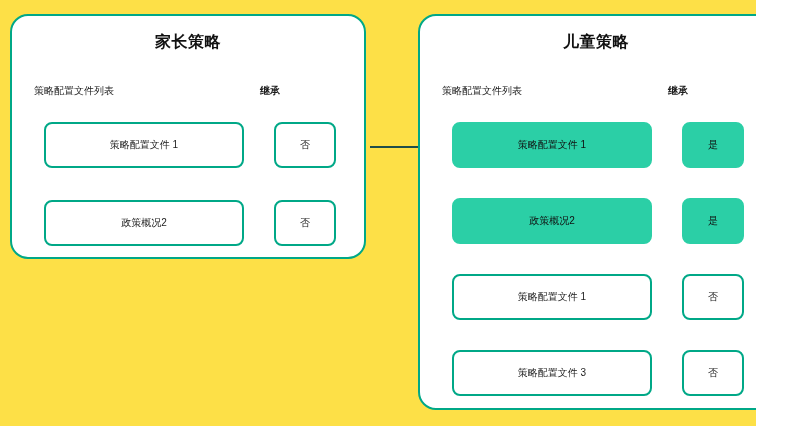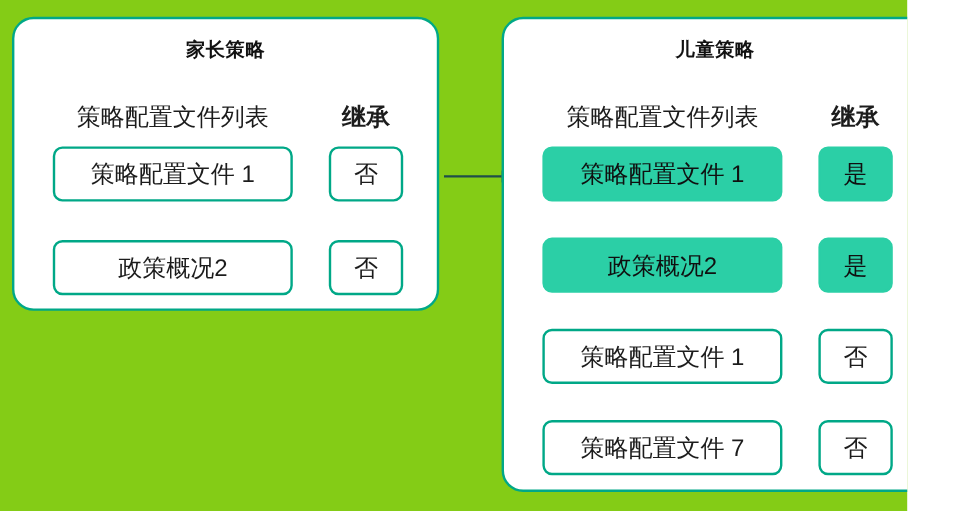--- a/index.html
+++ b/index.html
@@ -9,21 +9,21 @@
   }
   body {
     font-family: "Liberation Sans", "DejaVu Sans", sans-serif;
     color: #1a1a1a;
     -webkit-font-smoothing: antialiased;
   }
   #canvas {
     position: relative;
     width: 756px;
     height: 426px;
-    background: #84cc16;
+    background: #fde047;
     overflow: hidden;
   }
 
   
   .panel {
     position: absolute;
     box-sizing: border-box;
     border: 2px solid #00a887;
     border-radius: 18px;
     background: #ffffff;
@@ -50,23 +50,23 @@
     font-size: 16px;
     font-weight: bold;
     letter-spacing: 0.5px;
     color: #111111;
   }
 
   
   .col-head {
     position: absolute;
     top: 68px;
-    font-size: 20px;
+    font-size: 10px;
     color: #1c1c1c;
-    text-align: center;
+    text-align: left;
     white-space: nowrap;
   }
   .col-head.list  { left: 22px;  width: 220px; }
   .col-head.inherit { left: 248px; width: 90px; font-weight: bold; }
 
   
   .row {
     position: absolute;
     left: 0;
     right: 0;
@@ -75,21 +75,21 @@
   .cell {
     position: absolute;
     box-sizing: border-box;
     border: 2px solid #00a887;
     border-radius: 8px;
     background: #ffffff;
     height: 46px;
     display: flex;
     align-items: center;
     justify-content: center;
-    font-size: 20px;
+    font-size: 10px;
     color: #1c1c1c;
     white-space: nowrap;
   }
   .cell.profile  { left: 32px;  width: 200px; }
   .cell.inherit  { left: 262px; width: 62px;  }
   .cell.filled {
     background: #2bcfa6;
     border-color: #2bcfa6;
     color: #101010;
   }
@@ -146,18 +146,18 @@
       <div class="cell profile filled">政策概况2</div>
       <div class="cell inherit filled">是</div>
     </div>
 
     <div class="row" style="top:258px">
       <div class="cell profile">策略配置文件 1</div>
       <div class="cell inherit">否</div>
     </div>
 
     <div class="row" style="top:334px">
-      <div class="cell profile">策略配置文件 7</div>
+      <div class="cell profile">策略配置文件 3</div>
       <div class="cell inherit">否</div>
     </div>
   </div>
 
 </div>
 
 </body></html>

